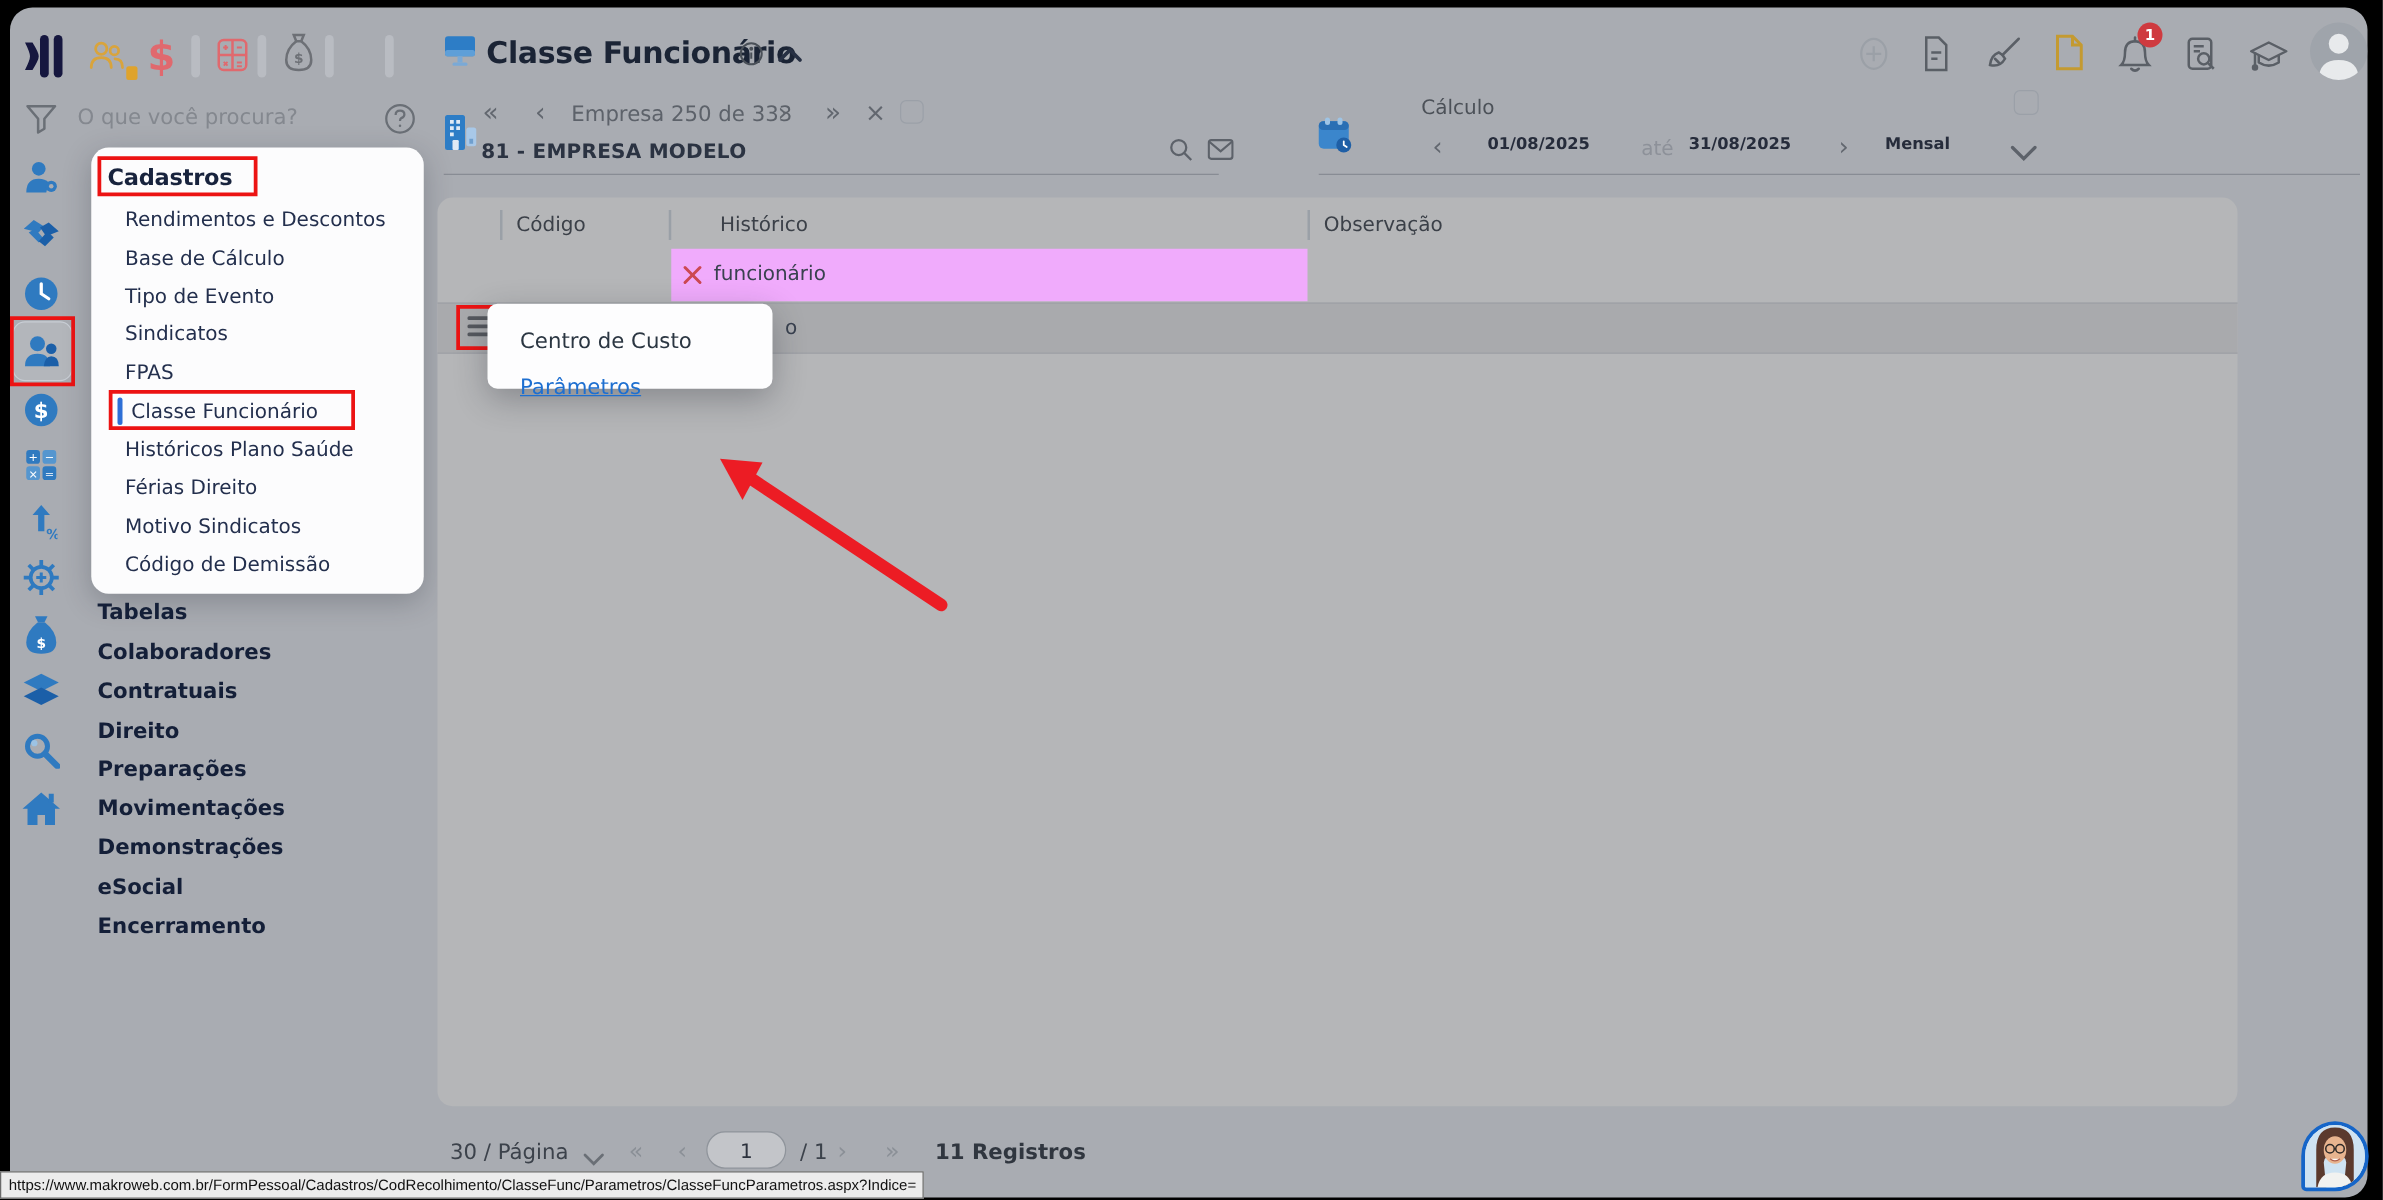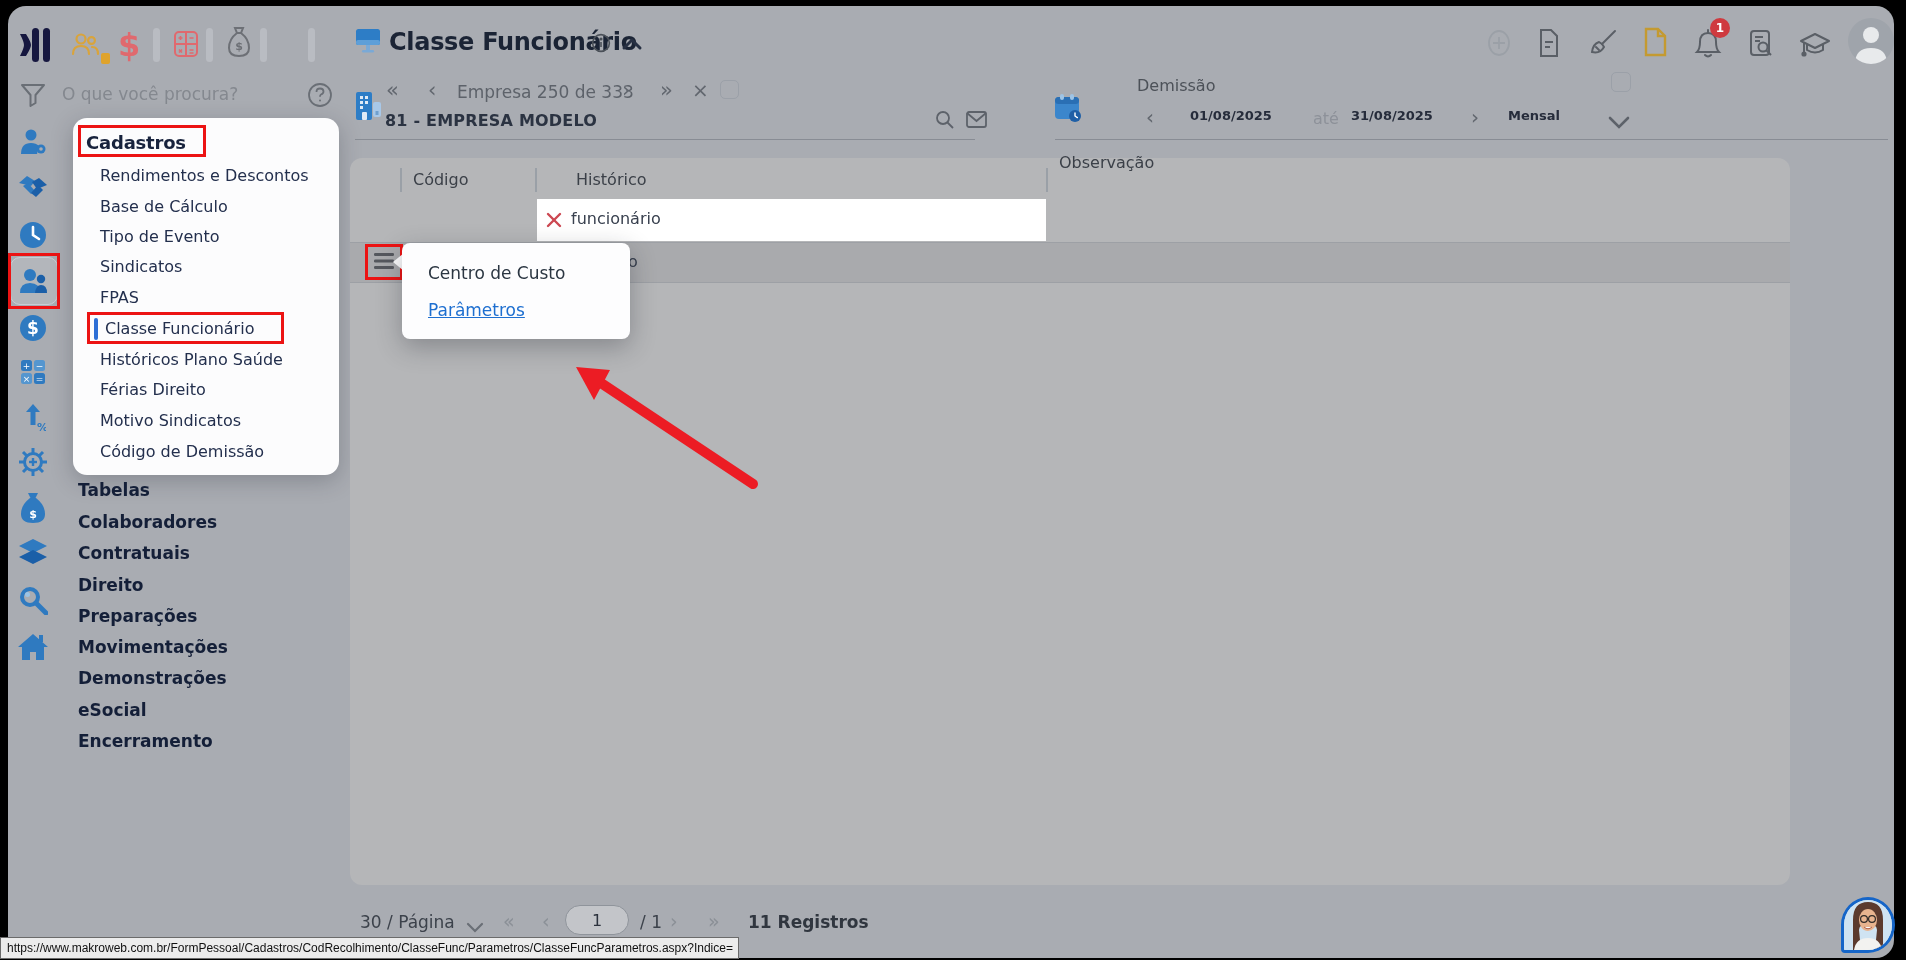--- a/index.html
+++ b/index.html
@@ -43,21 +43,21 @@
   .company-name { font-size:16px; font-weight:600; color:#2b3342; letter-spacing:.2px; white-space:nowrap; }
 
   .period-label { font-size:16px; color:#4c5158; }
   .period-date { font-size:13px; font-weight:600; color:#262c3b; white-space:nowrap; }
   .period-sep { font-size:16px; color:#8d9199; }
 
   
   .card { background:#b5b6b8; border-radius:12px; }
   .th { font-size:16px; color:#3b4048; white-space:nowrap; }
   .col-sep { width:2px; height:24px; background:#9aa0a7; }
-  .filter-cell { background:#ffffff; }
+  .filter-cell { background:#f0abfc; }
   .data-row { background:#a9aaad; border-top:1px solid #9da0a5; border-bottom:1px solid #9da0a5; }
   .cell-text { font-size:16px; color:#39414f; }
 
   
   .popup { background:#fdfdfe; border-radius:8px; box-shadow:0 8px 26px rgba(25,30,40,.30); }
   .popup-item { font-size:17px; color:#2b3642; white-space:nowrap; cursor:pointer; }
   .popup-link { font-size:17px; color:#1e6fd0; text-decoration:underline; white-space:nowrap; cursor:pointer; }
   .popup-pointer { width:0; height:0; border-top:9px solid transparent; border-bottom:9px solid transparent;
     border-right:11px solid #fdfdfe; }
 
@@ -393,42 +393,42 @@
   <div class="abs" style="left:1045px;top:86px;">
     <svg width="30" height="32" viewBox="0 0 30 32">
       <rect x="2" y="5" width="24" height="22" rx="4" fill="#3b86cc"></rect>
       <rect x="2" y="5" width="24" height="7" rx="3.5" fill="#2a6fb4"></rect>
       <rect x="7" y="2" width="4" height="6" rx="2" fill="#9ec4e6"></rect>
         <rect x="17" y="2" width="4" height="6" rx="2" fill="#9ec4e6"></rect>
       <circle cx="22" cy="24" r="6" fill="#1f5fa6"></circle>
       <path d="M22 21 v3 l2.4 1.6" stroke="#fff" stroke-width="1.4" fill="none" stroke-linecap="round"></path>
     </svg>
   </div>
-  <div class="abs period-label" style="left:1129px;top:70px;">Demissão</div>
+  <div class="abs period-label" style="left:1129px;top:70px;">Cálculo</div>
   <div class="abs nav-glyph" style="left:1138px;top:101px;font-size:20px;">‹</div>
   <div class="abs period-date" style="left:1182px;top:102px;">01/08/2025</div>
   <div class="abs period-sep" style="left:1305px;top:103px;">até</div>
   <div class="abs period-date" style="left:1343px;top:102px;">31/08/2025</div>
   <div class="abs nav-glyph" style="left:1463px;top:101px;font-size:20px;">›</div>
   <div class="abs period-date" style="left:1500px;top:102px;">Mensal</div>
   <div class="abs" style="left:1600px;top:108px;">
     <svg width="22" height="13" viewBox="0 0 22 13" fill="none" stroke="#5d626a" stroke-width="2.6" stroke-linecap="round">
       <polyline points="2,2 11,11 20,2"></polyline>
     </svg>
   </div>
   <div class="abs checkbox" style="left:1603px;top:66px;width:20px;height:20px;"></div>
 
   <div class="abs card" style="left:342px;top:152px;width:1440px;height:727px;"></div>
 
   <div class="abs col-sep" style="left:392px;top:162px;"></div>
   <div class="abs th" style="left:405px;top:164px;">Código</div>
   <div class="abs col-sep" style="left:527px;top:162px;"></div>
   <div class="abs th" style="left:540px;top:164px;margin-left:28px;">Histórico</div>
   <div class="abs col-sep" style="left:1038px;top:162px;"></div>
-  <div class="abs th" style="left:1051px;top:147px;">Observação</div>
+  <div class="abs th" style="left:1051px;top:164px;">Observação</div>
 
   <div class="abs filter-cell" style="left:529px;top:193px;width:509px;height:42px;">
     <svg class="abs" style="left:9px;top:13px;" width="16" height="16" viewBox="0 0 16 16">
       <line x1="2" y1="2" x2="14" y2="14" stroke="#cc4852" stroke-width="2.4" stroke-linecap="round"></line>
       <line x1="14" y1="2" x2="2" y2="14" stroke="#cc4852" stroke-width="2.4" stroke-linecap="round"></line>
     </svg>
     <div class="abs cell-text" style="left:34px;top:10px;">funcionário</div>
   </div>
 
   <div class="abs data-row" style="left:342px;top:236px;width:1440px;height:41px;">
@@ -437,21 +437,21 @@
   <div class="abs" style="left:365px;top:246px;">
     <svg width="22" height="18" viewBox="0 0 22 18">
       <rect x="1" y="1" width="20" height="3" rx="1.2" fill="#55585e"></rect>
       <rect x="1" y="7.5" width="20" height="3" rx="1.2" fill="#55585e"></rect>
       <rect x="1" y="14" width="20" height="3" rx="1.2" fill="#55585e"></rect>
     </svg>
   </div>
   <div class="abs red-box" style="left:357px;top:238px;width:38px;height:36px;"></div>
 
   <div class="abs popup-pointer" style="left:385px;top:247px;"></div>
-  <div class="abs popup" style="left:394px;top:237px;width:228px;height:96px;">
+  <div class="abs popup" style="left:382px;top:237px;width:228px;height:68px;">
     <div class="abs popup-item" style="left:26px;top:20px;">Centro de Custo</div>
     <div class="abs popup-link" style="left:26px;top:57px;">Parâmetros</div>
   </div>
 
   <svg class="abs" style="left:520px;top:320px;" width="260" height="180" viewBox="0 0 260 180">
     <line x1="225" y1="158" x2="73" y2="57" stroke="#ec1c24" stroke-width="10" stroke-linecap="round"></line>
     <polygon points="48,41 82,44 66,74" fill="#ec1c24"></polygon>
   </svg>
 
   <div class="abs pg-text" style="left:352px;top:906px;">30 / Página</div>

